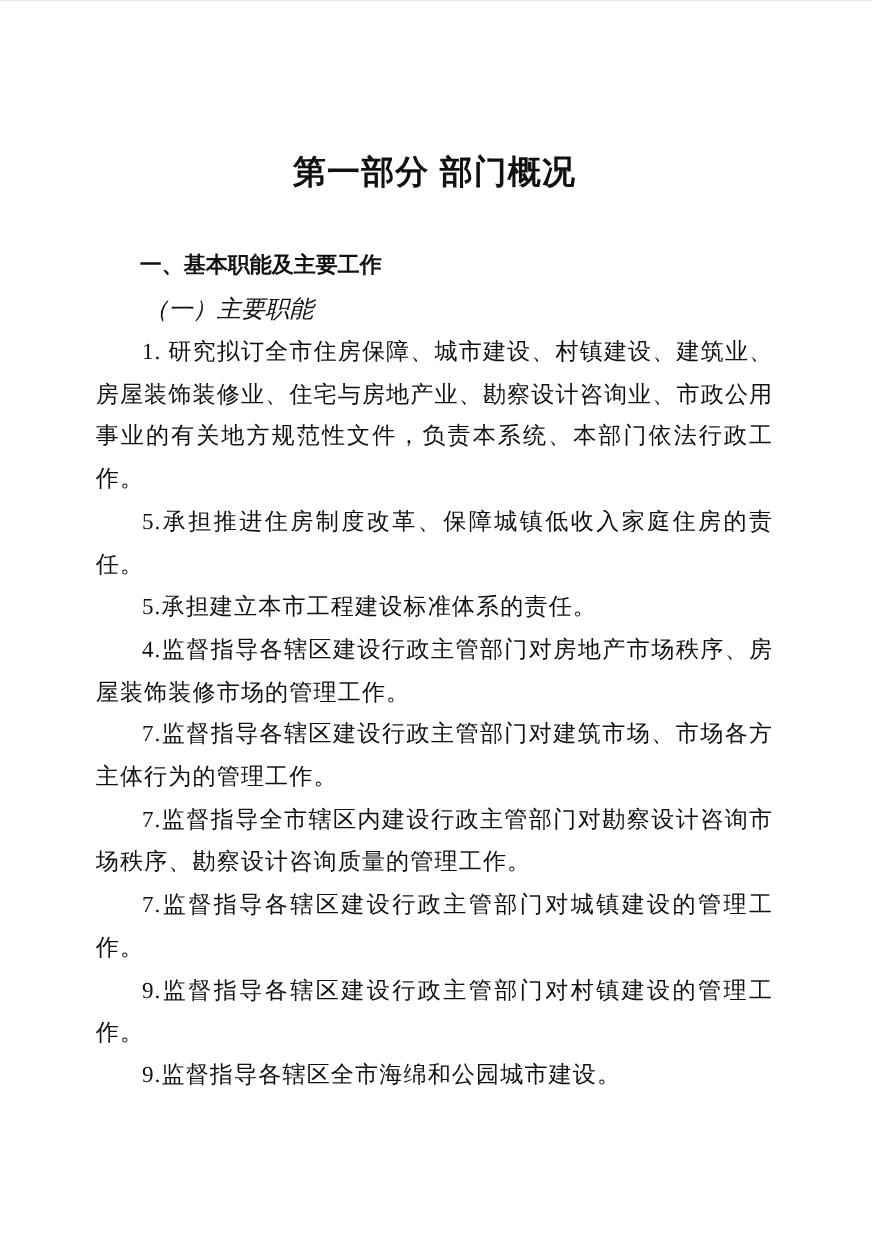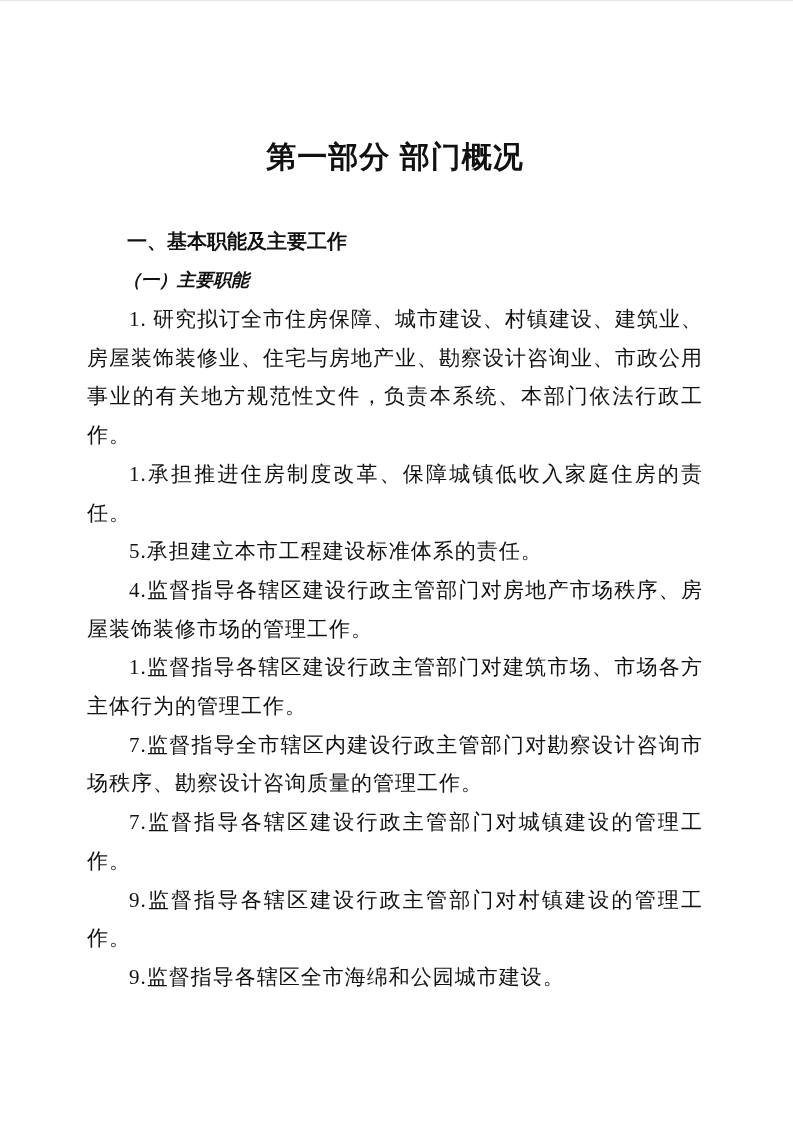--- a/index.html
+++ b/index.html
@@ -36,23 +36,23 @@
   .section-heading {
     margin-top: 41px;
     font-family: "Liberation Sans", sans-serif;
     font-weight: bold;
     font-size: 20px;
     line-height: 39px;
     text-indent: 2em;
   }
   .subsection-heading {
     font-family: "Liberation Serif", serif;
-    font-weight: bold;
+    font-weight: normal;
     font-style: italic;
-    font-size: 18px;
+    font-size: 22px;
     line-height: 39px;
     text-indent: 2em;
   }
   .para {
     margin: 0;
     font-size: 21px;
     line-height: 38.7px;
     text-indent: 2em;
     text-align: justify;
     text-justify: inter-ideograph;
@@ -72,23 +72,23 @@
 </style>
 </head>
 <body>
 
 <div class="page">
   <div class="content">
     <div class="doc-title">第一部分 部门概况</div>
     <div class="section-heading">一、基本职能及主要工作</div>
     <div class="subsection-heading">（一）主要职能</div>
     <p class="para">1. 研究拟订全市住房保障、城市建设、村镇建设、建筑业、房屋装饰装修业、住宅与房地产业、勘察设计咨询业、市政公用事业的有关地方规范性文件，负责本系统、本部门依法行政工作。</p>
-    <p class="para">1.承担推进住房制度改革、保障城镇低收入家庭住房的责任。</p>
+    <p class="para">5.承担推进住房制度改革、保障城镇低收入家庭住房的责任。</p>
     <p class="para">5.承担建立本市工程建设标准体系的责任。</p>
     <p class="para">4.监督指导各辖区建设行政主管部门对房地产市场秩序、房屋装饰装修市场的管理工作。</p>
-    <p class="para">1.监督指导各辖区建设行政主管部门对建筑市场、市场各方主体行为的管理工作。</p>
+    <p class="para">7.监督指导各辖区建设行政主管部门对建筑市场、市场各方主体行为的管理工作。</p>
     <p class="para">7.监督指导全市辖区内建设行政主管部门对勘察设计咨询市场秩序、勘察设计咨询质量的管理工作。</p>
     <p class="para">7.监督指导各辖区建设行政主管部门对城镇建设的管理工作。</p>
     <p class="para">9.监督指导各辖区建设行政主管部门对村镇建设的管理工作。</p>
     <p class="para">9.监督指导各辖区全市海绵和公园城市建设。</p>
   </div>
   <div class="page-number">1</div>
 </div>
 
 </body></html>

